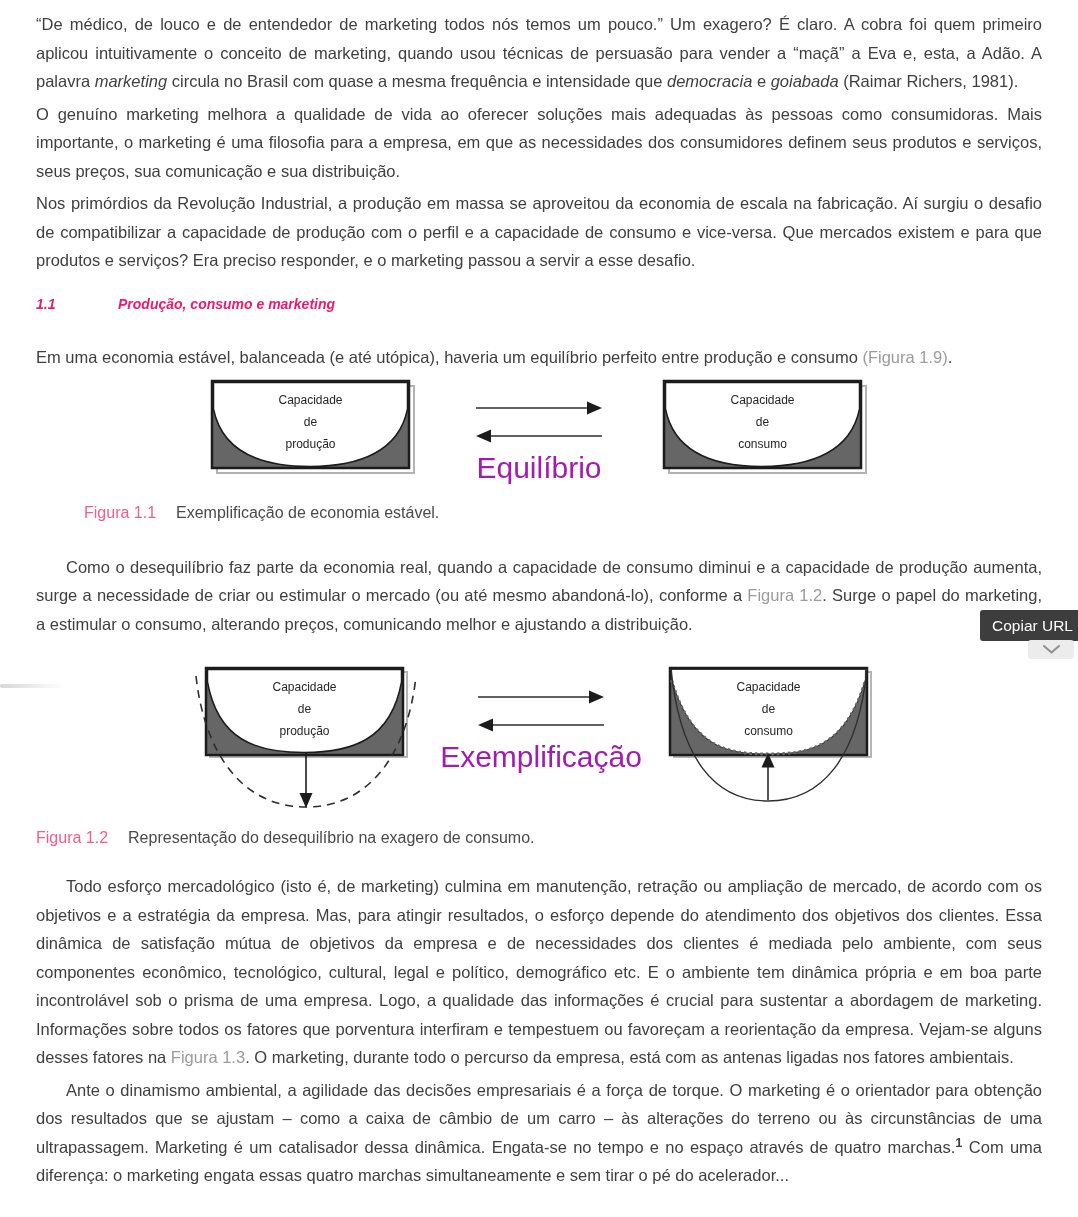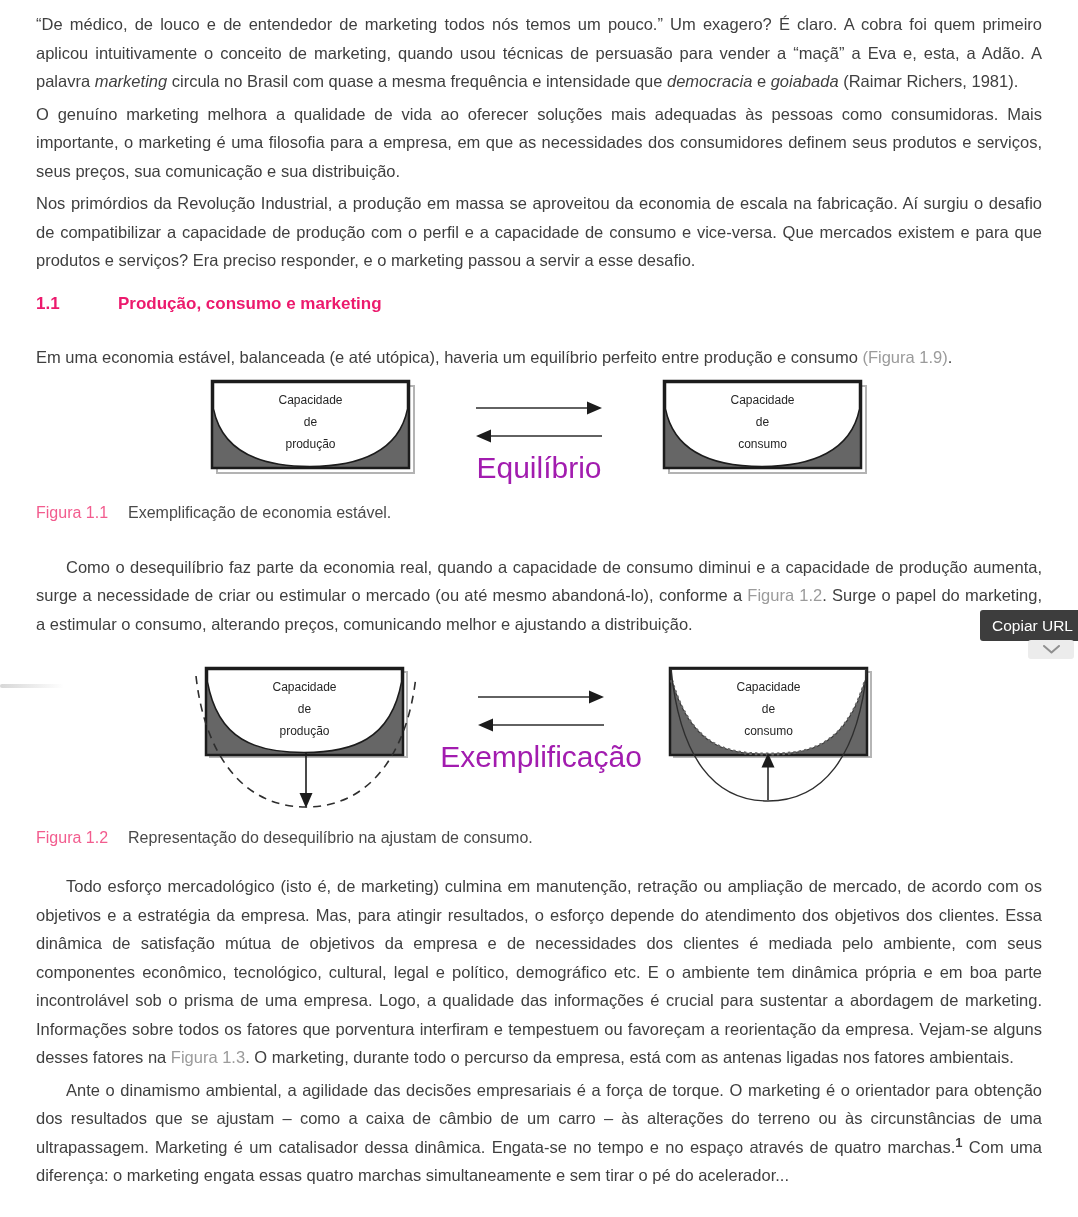--- a/index.html
+++ b/index.html
@@ -35,23 +35,24 @@
   .para sup{
     font-weight:700;
     font-size:13px;
     line-height:0;
     vertical-align:super;
   }
   .ref-gray{color:var(--reference-gray);}
   .section-heading{
     margin:16px 0 26px 0;
     color:var(--heading-pink);
-    font-size:17px;
+    font-size:14px;
     font-weight:700;
     line-height:26px;
+    font-style:italic;
   }
   .sec-num{display:inline-block;width:82px;}
   .figure{margin:8px 0 0 0;}
   .fig-row{
     display:flex;
     justify-content:center;
     align-items:flex-start;
     gap:48px;
   }
   .diagram-box{position:relative;}
@@ -80,21 +81,21 @@
     color:#a21caf;
     white-space:nowrap;
   }
   .caption{
     margin:20px 0 0 0;
     font-size:16px;
     line-height:20px;
     color:#4a4a4a;
   }
   .cap-label{color:var(--caption-pink);margin-right:20px;}
-  .caption.c1{margin-top:20px;margin-bottom:30px;}
+  .caption.c1{margin-top:20px;margin-bottom:30px;margin-left:48px;}
   .caption.c2{margin-top:10px;margin-bottom:24px;}
   .fig2{margin-top:28px;}
   .copy-tooltip{
     position:absolute;
     top:610px;left:980px;
     background:var(--tooltip-bg);
     color:var(--tooltip-text);
     font-size:15.5px;
     line-height:15px;
     padding:8px 12px 8px 12px;
@@ -210,21 +211,21 @@
             <polygon points="104,87 97.5,101.5 110.5,101.5" fill="#1c1c1c"></polygon>
           </svg>
           <div class="box-label">Capacidade
 de
 consumo</div>
         </div>
       </div>
     </figure>
 
     <p class="caption c2">
-      <span class="cap-label">Figura 1.2</span><span class="cap-text">Representação do desequilíbrio na ajustam de consumo.</span>
+      <span class="cap-label">Figura 1.2</span><span class="cap-text">Representação do desequilíbrio na exagero de consumo.</span>
     </p>
 
     <p class="para indent"><span>Todo esforço mercadológico (isto é, de marketing) culmina em manutenção, retração ou ampliação de mercado, de acordo com os objetivos e a estratégia da empresa. Mas, para atingir resultados, o esforço depende do atendimento dos objetivos dos clientes. Essa dinâmica de satisfação mútua de objetivos da empresa e de necessidades dos clientes é mediada pelo ambiente, com seus componentes econômico, tecnológico, cultural, legal e político, demográfico etc. E o ambiente tem dinâmica própria e em boa parte incontrolável sob o prisma de uma empresa. Logo, a qualidade das informações é crucial para sustentar a abordagem de marketing. Informações sobre todos os fatores que porventura interfiram e tempestuem ou favoreçam a reorientação da empresa. Vejam-se alguns desses fatores na </span><span class="ref-gray">Figura 1.3</span><span>. O marketing, durante todo o percurso da empresa, está com as antenas ligadas nos fatores ambientais.</span></p>
     <p class="para indent"><span>Ante o dinamismo ambiental, a agilidade das decisões empresariais é a força de torque. O marketing é o orientador para obtenção dos resultados que se ajustam – como a caixa de câmbio de um carro – às alterações do terreno ou às circunstâncias de uma ultrapassagem. Marketing é um catalisador dessa dinâmica. Engata-se no tempo e no espaço através de quatro marchas.</span><sup>1</sup><span> Com uma diferença: o marketing engata essas quatro marchas simultaneamente e sem tirar o pé do acelerador...</span></p>
 
   </div>
 
   <div class="copy-tooltip">Copiar URL</div>
 
   <div class="chevron-btn">

